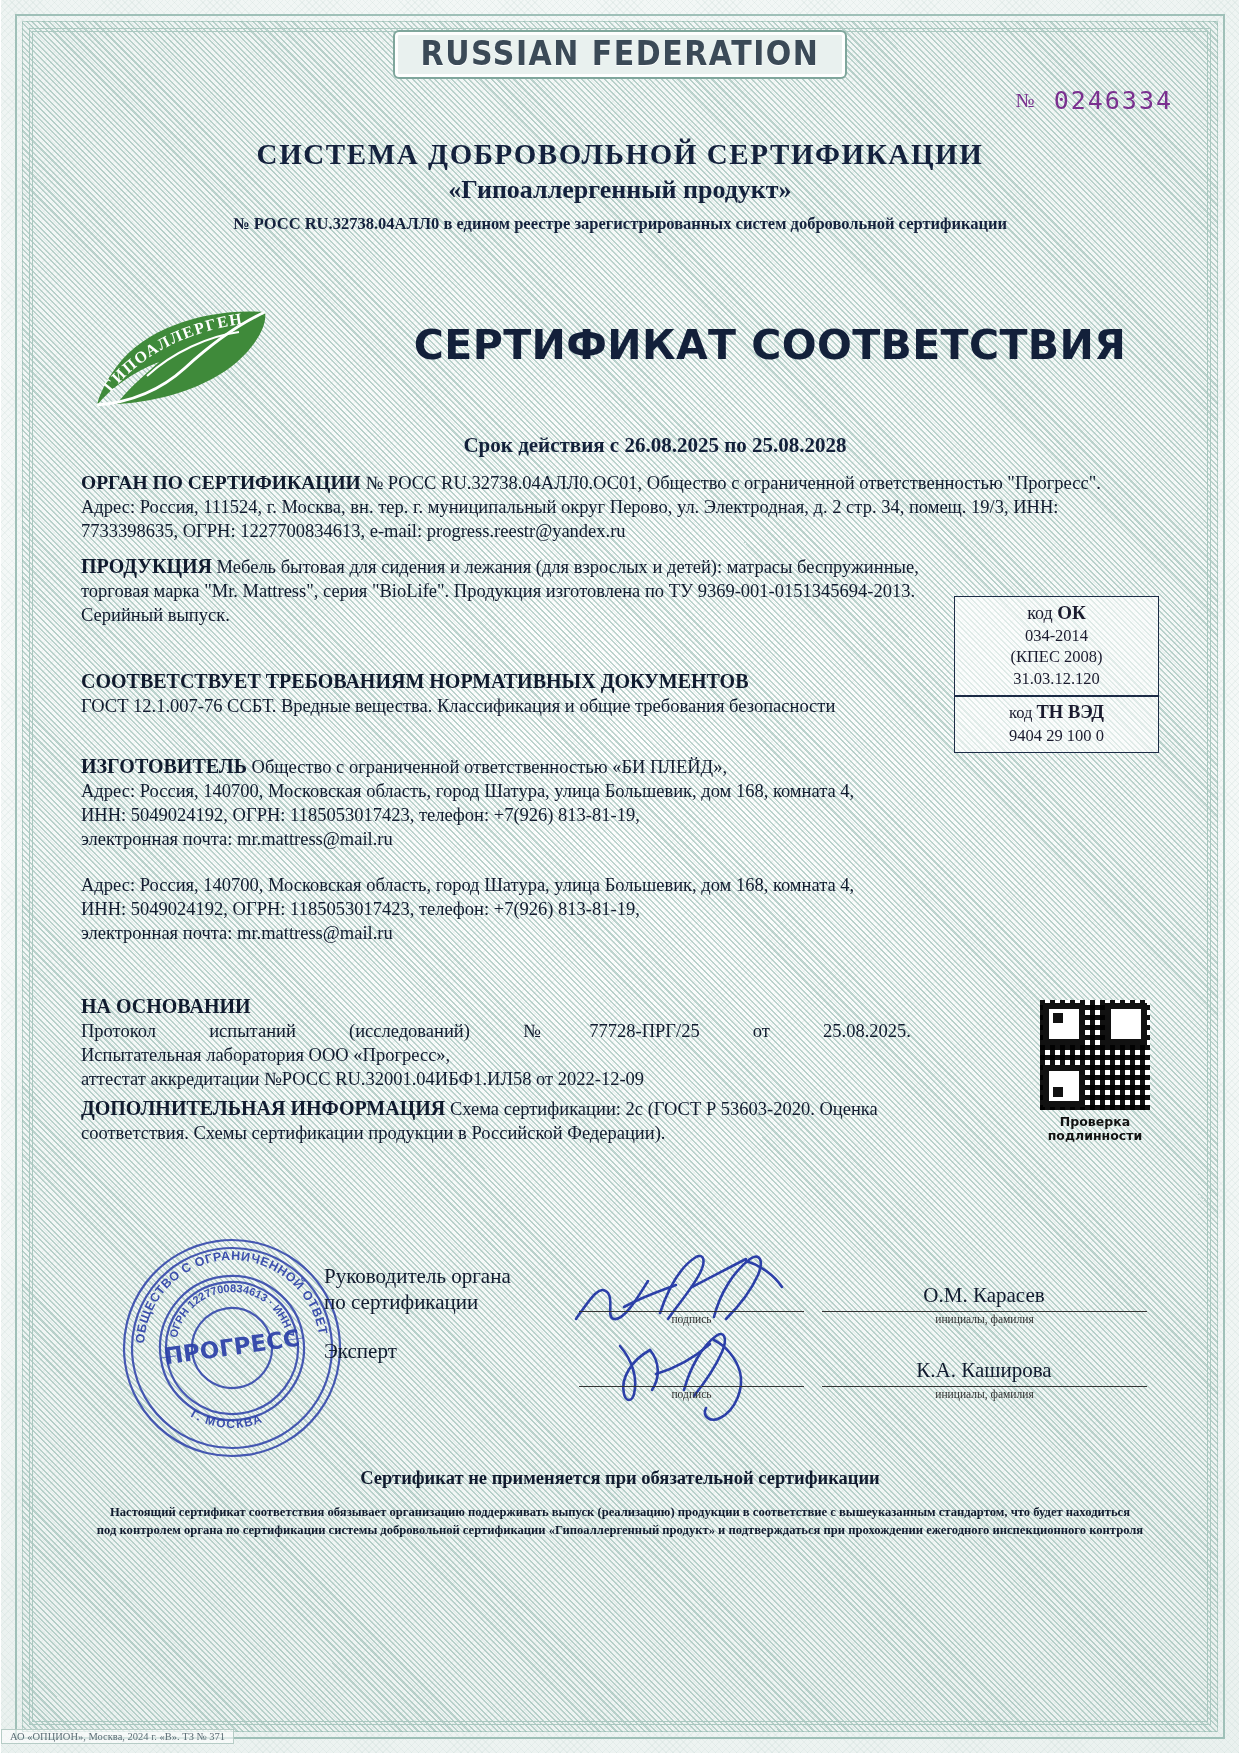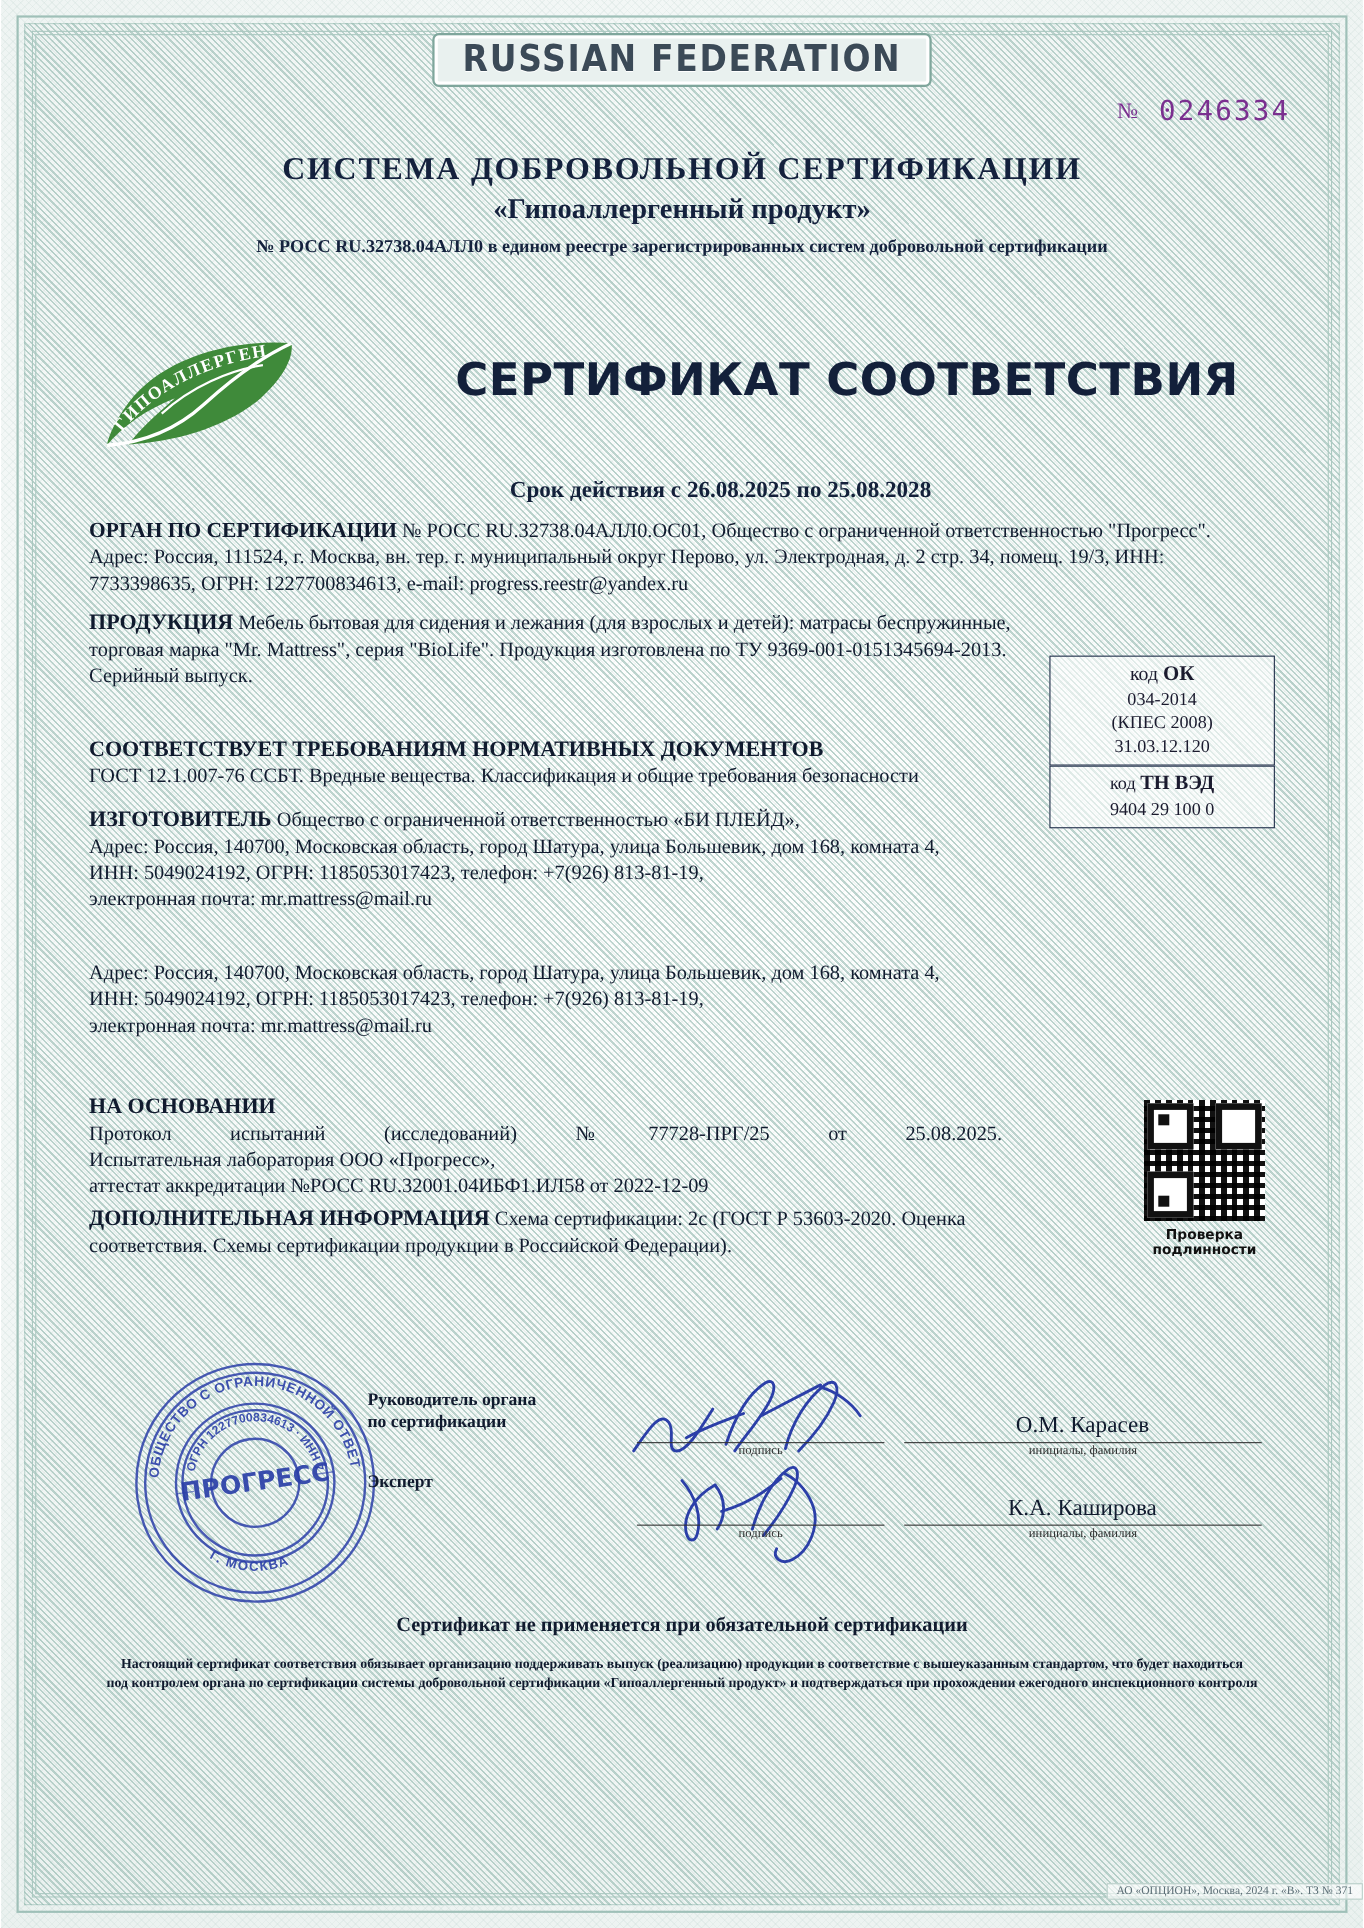--- a/index.html
+++ b/index.html
@@ -163,21 +163,21 @@
     line-height: 1.3;
     color: #101a2e;
     text-align: left;
   }
   .lbl { font-weight: bold; font-size: 19.5px; }
   .lbl-lg { font-weight: bold; font-size: 20px; }
 
   #b-organ { top: 432px; }
   #b-product { top: 515px; right: 258px; }
   #b-norm { top: 630px; right: 258px; }
-  #b-maker { top: 694px; }
+  #b-maker { top: 715px; }
   #b-issued { top: 835px; }
   #b-basis { top: 955px; right: 270px; }
   #b-extra { top: 1057px; right: 270px; }
   .justify-line { text-align: justify; text-align-last: justify; }
 
   
   .code-box {
     position: absolute;
     right: 22px;
     border: 1.5px solid #1c2b46;
@@ -243,25 +243,24 @@
 
   
   .sig-area { position: absolute; left: 0; right: 0; top: 1190px; height: 260px; }
   .sig-row { position: absolute; left: 265px; right: 20px; }
   #sig-row-1 { top: 35px; }
   #sig-row-2 { top: 110px; }
   .sig-title {
     position: absolute;
     left: 0;
     width: 250px;
-    font-size: 16px;
-    font-weight: bold;
+    font-size: 21px;
+    font-weight: normal;
     line-height: 1.25;
     color: #101a2e;
-    margin-left: 10px;
   }
   .sig-line {
     position: absolute;
     left: 255px;
     width: 225px;
     border-bottom: 1.4px solid #333;
     top: 48px;
   }
   .sig-line-label {
     position: absolute;
@@ -316,25 +315,24 @@
     top: 1466px;
     text-align: center;
     font-size: 12.6px;
     font-weight: bold;
     line-height: 1.4;
     color: #101a2e;
   }
   .printer-line {
     position: absolute;
     left: 0; right: 0;
-    bottom: 28px;
-    text-align: right;
+    bottom: 11px;
+    text-align: left;
     font-size: 10.5px;
     color: #5d6f77;
-    padding-left: 29px;
   }
   .printer-line span {
     border: 1px solid #b6ccc6;
     padding: 1px 8px;
     background: rgba(255,255,255,0.6);
   }
 </style>
 </head>
 <body>
 

